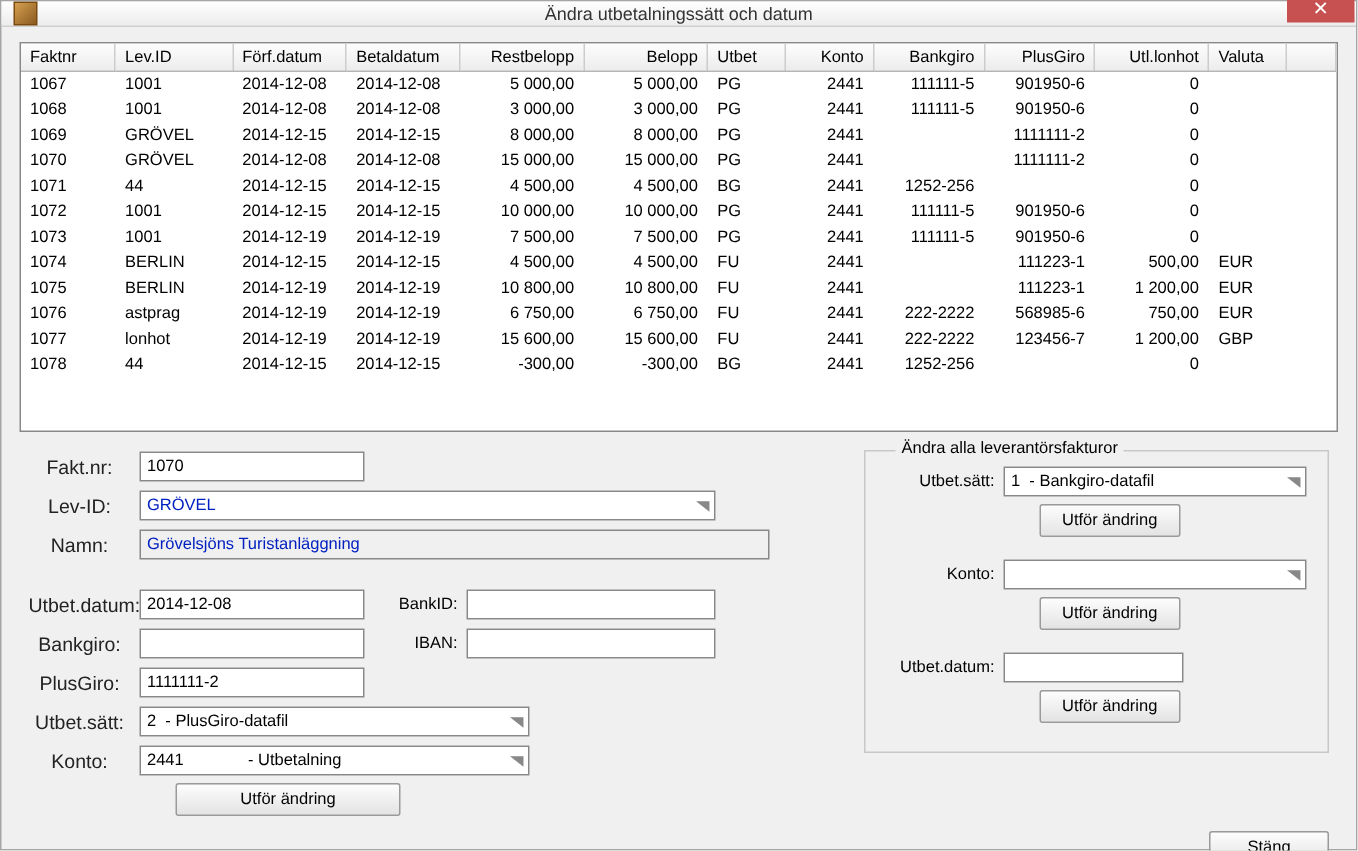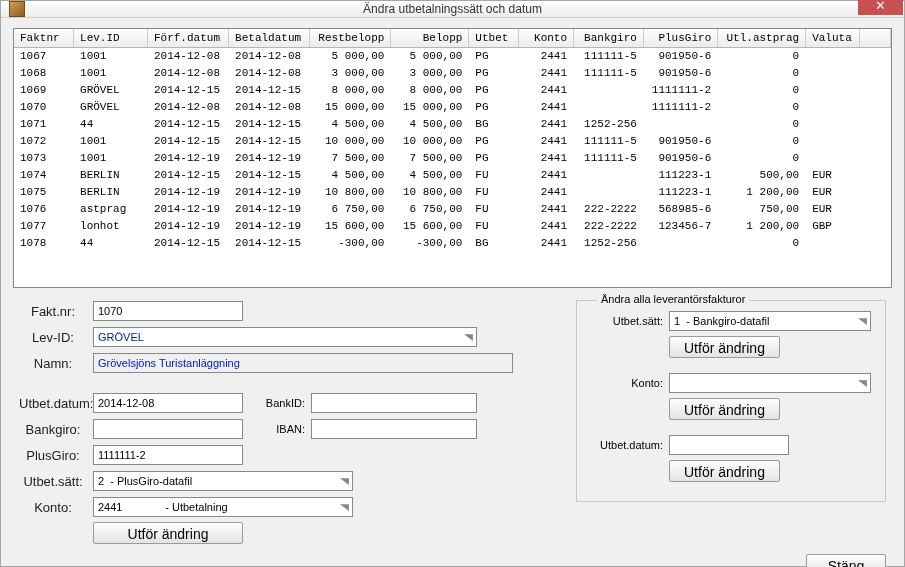--- a/index.html
+++ b/index.html
@@ -59,21 +59,20 @@
   padding: 10px 12px 8px 12px;
   display: flex;
   flex-direction: column;
   gap: 8px;
 }
 .grid-wrap {
   border: 1px solid #888;
   background: #fff;
   height: 260px;
   overflow: hidden;
-  font-family: Liberation Mono, monospace;
 }
 table {
   border-collapse: collapse;
   width: 100%;
 }
 thead th {
   background: linear-gradient(to bottom, #fdfdfd, #ececec);
   border-right: 1px solid #ccc;
   border-bottom: 1px solid #b5b5b5;
   font-weight: normal;
@@ -148,25 +147,26 @@
 .combo-arrow span {
   color: #888;
   font-size: 9px;
   transform: scaleX(1.3);
 }
 .btn {
   background: linear-gradient(to bottom, #fdfdfd, #e3e3e3);
   border: 1px solid #9a9a9a;
   border-radius: 2px;
   padding: 3px 14px;
-  font-size: 14px;
+  font-size: 11px;
   font-family: inherit;
   cursor: pointer;
   min-width: 80px;
   height: 22px;
+  margin-left: 24px;
 }
 .fieldset {
   border: 1px solid #c8c8c8;
   padding: 10px 14px 14px 14px;
   position: relative;
 }
 .fieldset-legend {
   position: absolute;
   top: -8px;
   left: 20px;
@@ -213,21 +213,21 @@
               <th style="width: 58px;">Faktnr</th>
               <th style="width: 72px;">Lev.ID</th>
               <th style="width: 70px;">Förf.datum</th>
               <th style="width: 70px;">Betaldatum</th>
               <th class="r" style="width: 76px;">Restbelopp</th>
               <th class="r" style="width: 76px;">Belopp</th>
               <th style="width: 48px;">Utbet</th>
               <th class="r" style="width: 54px;">Konto</th>
               <th class="r" style="width: 68px;">Bankgiro</th>
               <th class="r" style="width: 68px;">PlusGiro</th>
-              <th class="r" style="width: 70px;">Utl.astprag</th>
+              <th class="r" style="width: 70px;">Utl.lonhot</th>
               <th style="width: 48px;">Valuta</th>
               <th style="width: 30px;"></th>
             </tr>
           </thead>
         <tbody id="tbody">
             <tr>
               <td>1067</td>
               <td>1001</td>
               <td>2014-12-08</td>
               <td>2014-12-08</td>

